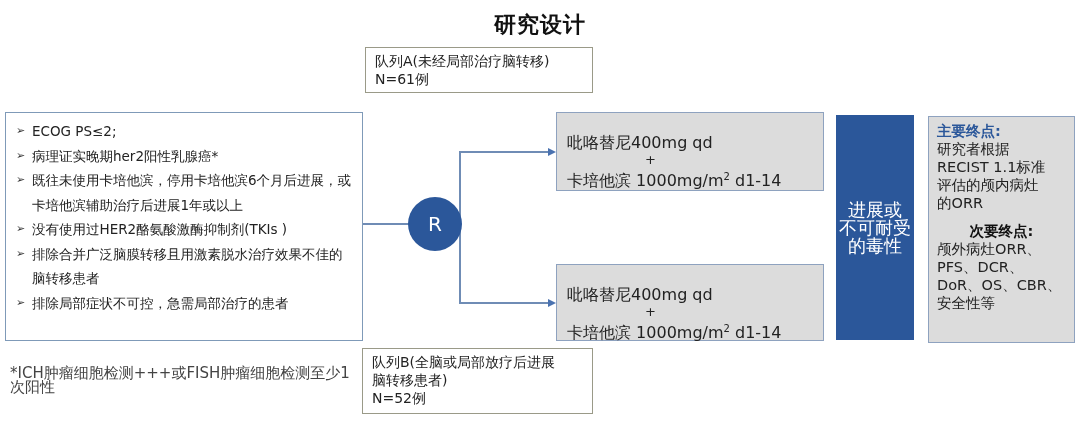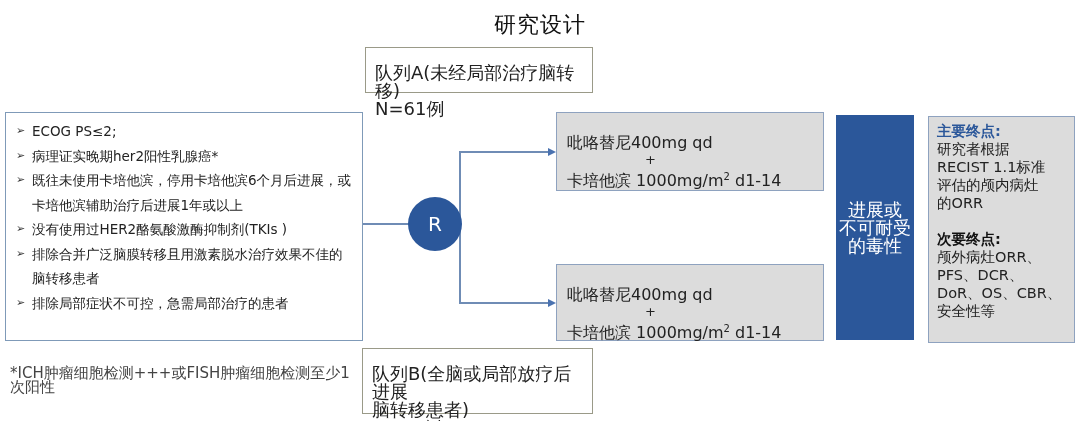--- a/index.html
+++ b/index.html
@@ -5,25 +5,25 @@
   html, body { margin:0; padding:0; }
   body {
     width:1080px; height:421px; position:relative; overflow:hidden;
     background:#ffffff;
     font-family:"DejaVu Sans","Liberation Sans",sans-serif;
     color:#222;
   }
   .abs { position:absolute; box-sizing:border-box; }
   .title {
     left:0; width:1080px; top:10px; text-align:center;
-    font-size:22px; font-weight:normal; color:#111; letter-spacing:1px;
+    font-size:22px; font-weight:bold; color:#111; letter-spacing:1px;
   }
   .cohort {
     background:#fff; border:1.5px solid #9a9a88;
-    font-size:18px; line-height:18px; padding:16px 9px; color:#222;
+    font-size:14px; line-height:18px; padding:4px 9px; color:#222;
   }
   .criteria {
     left:5px; top:112px; width:358px; height:229px;
     border:1.5px solid #7f9ab8; background:#fff;
     padding:6px 8px 4px 10px; font-size:13.5px; line-height:24.5px;
   }
   .crit-item { display:flex; }
   .crit-item .mark { width:16px; flex:none; font-size:11px; color:#333; }
   .crit-item .txt { flex:1; }
   .footnote {
@@ -51,21 +51,21 @@
     left:836px; top:115px; width:78px; height:225px; background:#2b579a;
     color:#fff; font-size:18px; line-height:18px; text-align:center;
     display:flex; align-items:center; justify-content:center;
   }
   .endpoint {
     left:928px; top:116px; width:147px; height:227px;
     background:#dcdcdc; border:1.5px solid #8ea2bf;
     padding:5px 8px; font-size:14.5px; line-height:18px; color:#222;
   }
   .endpoint .head1 { color:#2b579a; font-weight:bold; }
-  .endpoint .head2 { color:#111; font-weight:bold; margin-top:18px; }
+  .endpoint .head2 { color:#111; font-weight:bold; margin-top:10px;text-align:center; }
 </style>
 </head>
 <body>
 
 <div class="abs title">研究设计</div>
 
 <div class="abs cohort" style="left:365px; top:47px; width:228px; height:46px;">
   <div>队列A(未经局部治疗脑转移)</div>
   <div>N=61例</div>
 </div>

